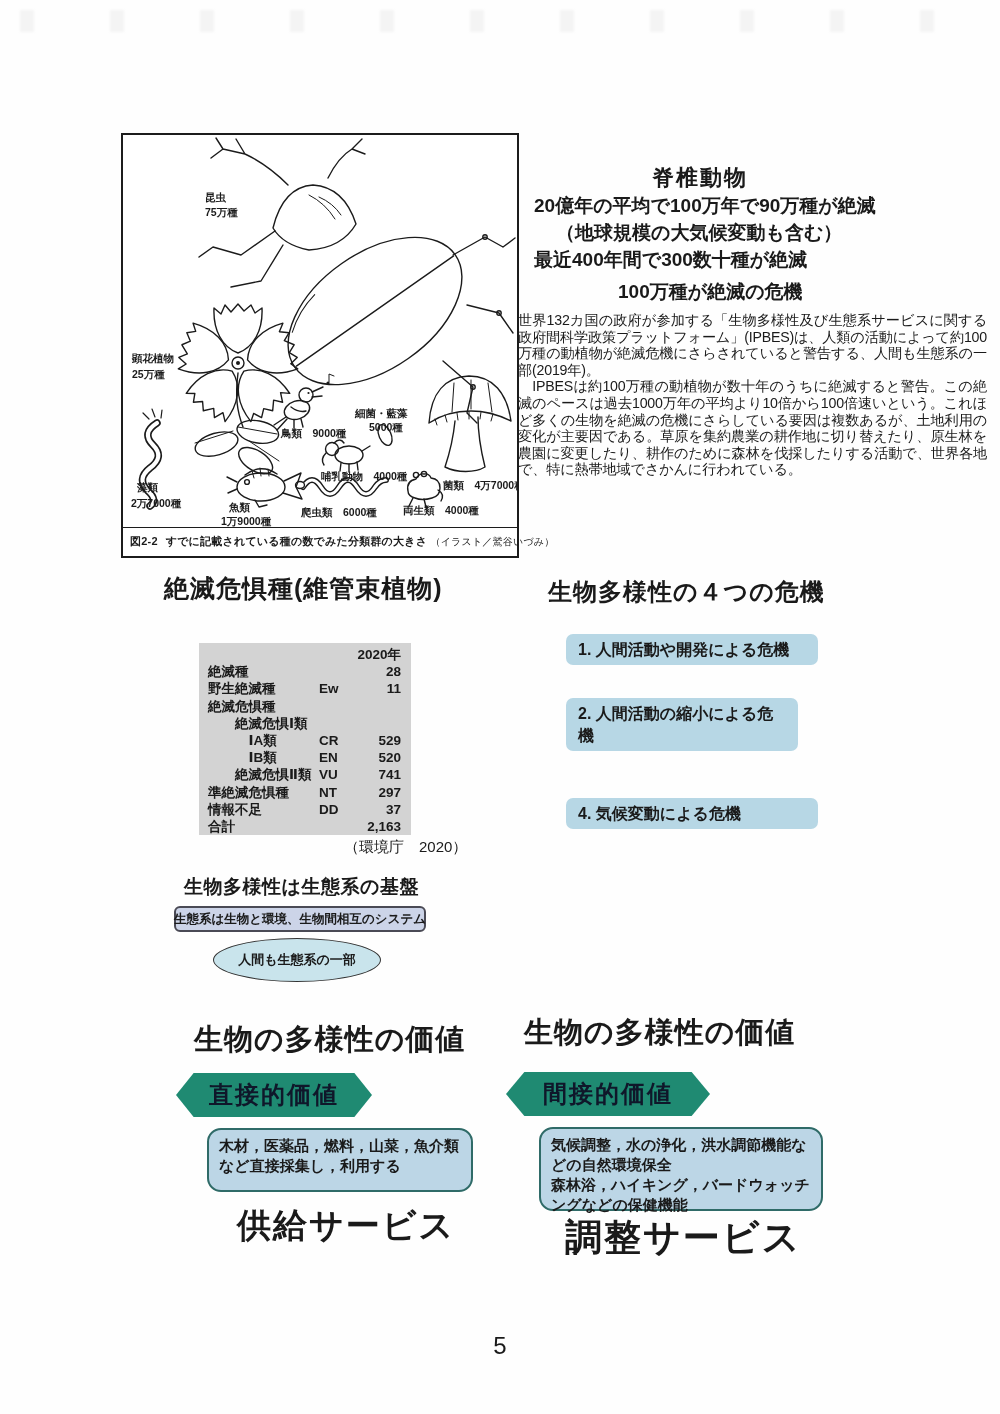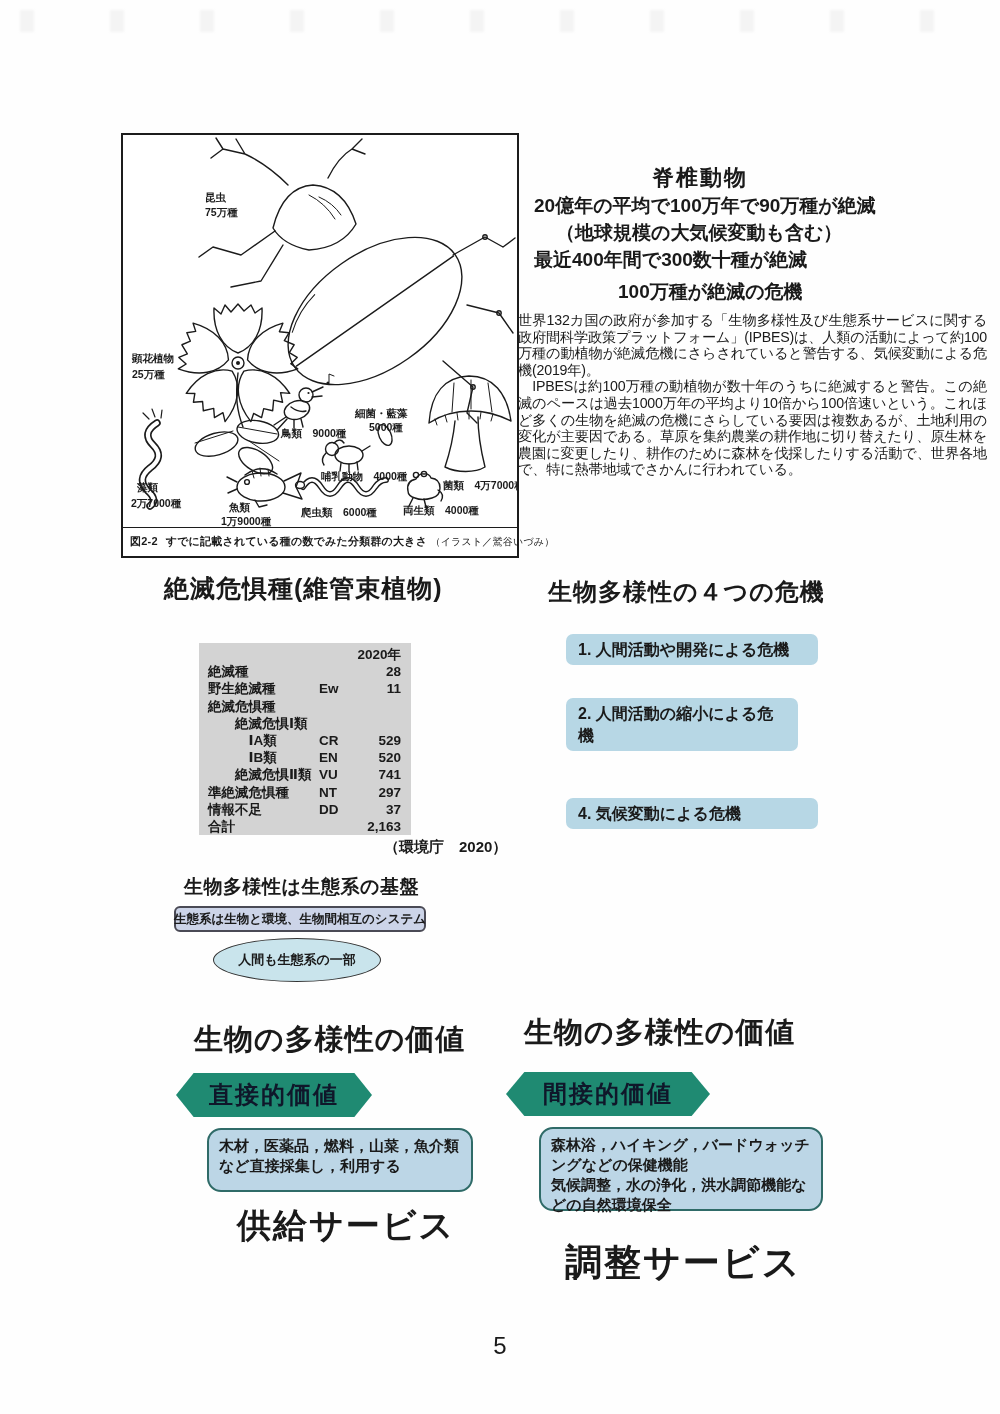--- a/index.html
+++ b/index.html
@@ -42,21 +42,21 @@
     text-align:justify;font-weight:500;letter-spacing:-0.2px;}
 
   
   .end-title{position:absolute;left:164px;top:572px;font-size:25px;font-weight:600;letter-spacing:1px;white-space:nowrap;}
   .end-table{position:absolute;left:199px;top:627px;width:212px;height:192px;background:var(--table-gray);
     padding:3px 10px 0 9px;font-size:13.5px;font-weight:bold;margin-top:16px;}
   .trow{display:flex;align-items:baseline;height:17.2px;white-space:pre;}
   .tlabel{flex:1;}
   .tcode{width:32px;}
   .tval{width:50px;text-align:right;}
-  .end-source{position:absolute;left:344px;top:838px;font-size:15px;font-weight:700;white-space:nowrap;margin-left:40px;}
+  .end-source{position:absolute;left:344px;top:838px;font-size:15px;font-weight:400;white-space:nowrap;}
 
   
   .crises-title{position:absolute;left:548px;top:576px;font-size:24px;font-weight:600;letter-spacing:1px;white-space:nowrap;}
   .crisis{position:absolute;left:558px;background:var(--crisis-blue);border-radius:7px;
     padding:5px 10px 4px 12px;font-size:16px;font-weight:600;line-height:22px;margin-left:8px;}
   .crisis1{top:634px;width:252px;}
   .crisis2{top:698px;width:232px;}
   .crisis3{top:731px;width:254px;}
   .crisis4{top:798px;width:252px;}
 
@@ -77,21 +77,21 @@
     display:flex;align-items:center;justify-content:center;font-size:24px;font-weight:bold;letter-spacing:2px;
     clip-path:polygon(0 50%,9% 0,91% 0,100% 50%,91% 100%,9% 100%);white-space:nowrap;}
   .banner-left{left:176px;top:1073px;width:196px;}
   .banner-right{left:506px;top:1072px;width:204px;}
   .descbox{position:absolute;background:var(--desc-blue);border:2px solid var(--desc-border);border-radius:14px;
     padding:6px 10px;font-size:15px;font-weight:600;line-height:19.5px;}
   .desc-left{left:207px;top:1128px;width:266px;height:64px;}
   .desc-right{left:539px;top:1127px;width:284px;height:84px;line-height:20px;}
   .service{position:absolute;font-weight:600;letter-spacing:2px;white-space:nowrap;}
   .service-left{left:237px;top:1203px;font-size:34px;}
-  .service-right{left:565px;top:1238px;font-size:37px;}
+  .service-right{left:565px;top:1213px;font-size:37px;}
 
   .pageno{position:absolute;left:0;right:0;top:1332px;text-align:center;font-size:24px;}
 </style>
 </head>
 <body>
 
 <div class="page">
   <div class="noise"></div>
 
   <div class="figbox">
@@ -230,21 +230,21 @@
   </div>
 
   <div class="vert-title">脊椎動物</div>
   <div class="vert-lines">
     <div>20億年の平均で100万年で90万種が絶滅</div>
     <div class="vert-line2">（地球規模の大気候変動も含む）</div>
     <div>最近400年間で300数十種が絶滅</div>
   </div>
   <div class="vert-highlight">100万種が絶滅の危機</div>
   <div class="ipbes">
-    <p>世界132カ国の政府が参加する「生物多様性及び生態系サービスに関する政府間科学政策プラットフォーム」(IPBES)は、人類の活動によって約100万種の動植物が絶滅危機にさらされていると警告する、気候変動による危機(2019年)。</p>
+    <p>世界132カ国の政府が参加する「生物多様性及び生態系サービスに関する政府間科学政策プラットフォーム」(IPBES)は、人類の活動によって約100万種の動植物が絶滅危機にさらされていると警告する、人間も生態系の一部(2019年)。</p>
     <p>　IPBESは約100万種の動植物が数十年のうちに絶滅すると警告。この絶滅のペースは過去1000万年の平均より10倍から100倍速いという。これほど多くの生物を絶滅の危機にさらしている要因は複数あるが、土地利用の変化が主要因である。草原を集約農業の耕作地に切り替えたり、原生林を農園に変更したり、耕作のために森林を伐採したりする活動で、世界各地で、特に熱帯地域でさかんに行われている。</p>
   </div>
 
   <div class="end-title">絶滅危惧種(維管束植物)</div>
   <div class="end-table">
     <div class="trow">
       <span class="tlabel"></span>
       <span class="tcode"></span>
       <span class="tval">2020年</span>
     </div>
@@ -271,19 +271,19 @@
   <div class="eco-ellipse">人間も生態系の一部</div>
 
   <div class="val-head val-head-left">生物の多様性の価値</div>
   <div class="banner banner-left">直接的価値</div>
   <div class="descbox desc-left">木材，医薬品，燃料，山菜，魚介類など直接採集し，利用する</div>
   <div class="service service-left">供給サービス</div>
 
   <div class="val-head val-head-right">生物の多様性の価値</div>
   <div class="banner banner-right">間接的価値</div>
   <div class="descbox desc-right">
+    <div>気候調整，水の浄化，洪水調節機能などの自然環境保全</div>
     <div>森林浴，ハイキング，バードウォッチングなどの保健機能</div>
-    <div>気候調整，水の浄化，洪水調節機能などの自然環境保全</div>
   </div>
   <div class="service service-right">調整サービス</div>
 
   <div class="pageno">5</div>
 </div>
 
 </body></html>

